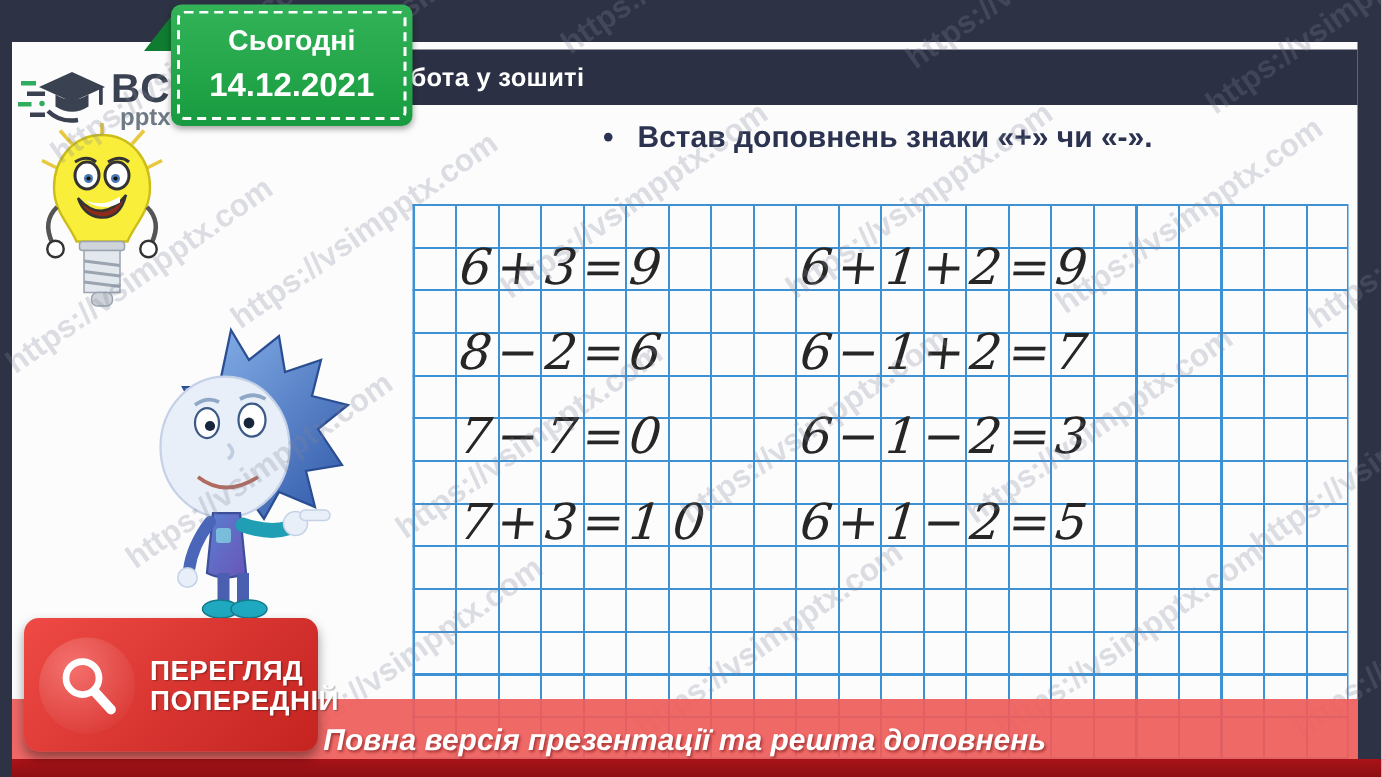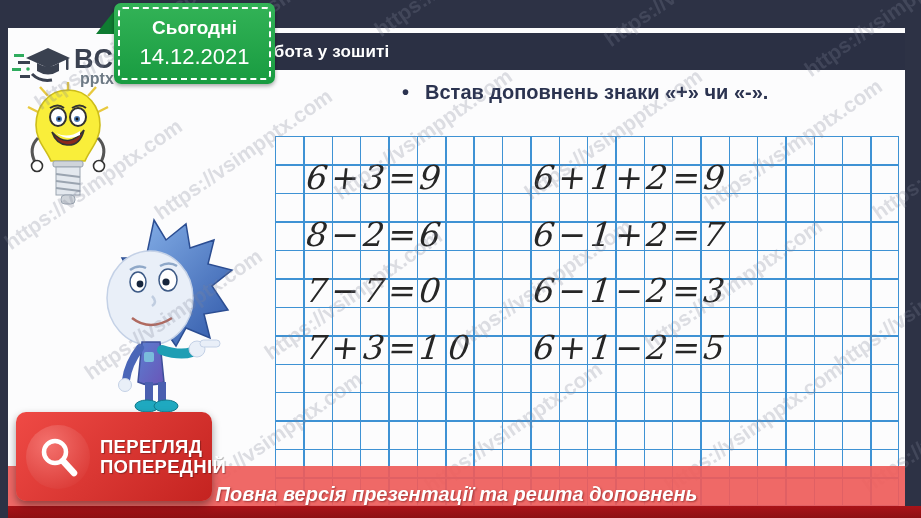--- a/index.html
+++ b/index.html
@@ -22,21 +22,21 @@
   .logo-main { font-size:27px; font-weight:bold; color:#3a4150; letter-spacing:1px; }
   .logo-sub { font-size:16px; font-weight:bold; color:#6e7a85; margin-left:6px; margin-top:-2px; }
 
   
   .date-badge { position:absolute; left:114px; top:3px; width:161px; height:81px;
     background:linear-gradient(#33b357,#189b40); border-radius:7px;
     box-shadow:0 2px 4px rgba(0,0,0,.35); display:flex; flex-direction:column;
     align-items:center; justify-content:center; gap:5px; z-index:6; }
   .date-badge::after { content:""; position:absolute; inset:4px; border:2px dashed #ffffff; border-radius:5px; }
   .date-badge .l1 { color:#fff; font-weight:bold; font-size:19px; }
-  .date-badge .l2 { color:#fff; font-weight:normal; font-size:22px; }
+  .date-badge .l2 { color:#fff; font-weight:bold; font-size:22px; }
   .badge-fold { position:absolute; left:96px; top:6px; width:22px; height:28px;
     background:#0f7c31; clip-path:polygon(100% 0, 100% 100%, 0 100%); z-index:5; }
 
   
   .task-line { position:absolute; left:402px; top:81px; display:flex; gap:16px;
     color:#2b3350; font-weight:bold; font-size:20px; }
 
   
   .grid { position:absolute; left:275px; top:136px; width:624px; height:370px;
     background-image:

